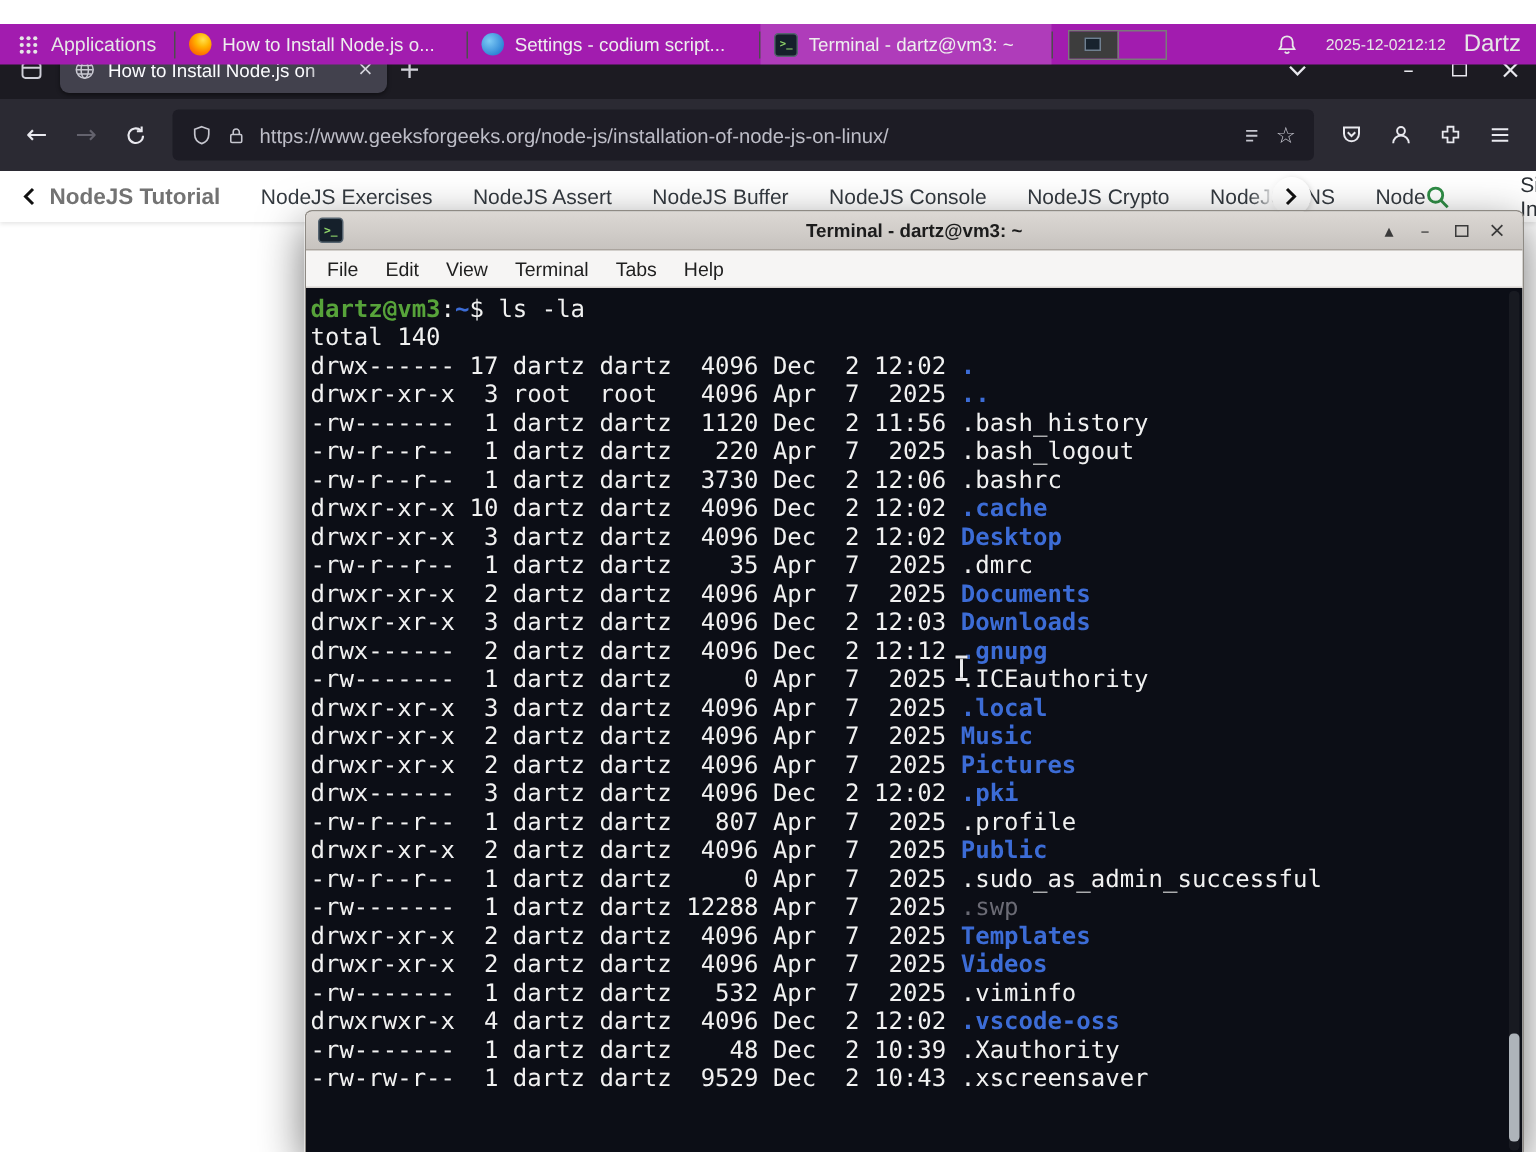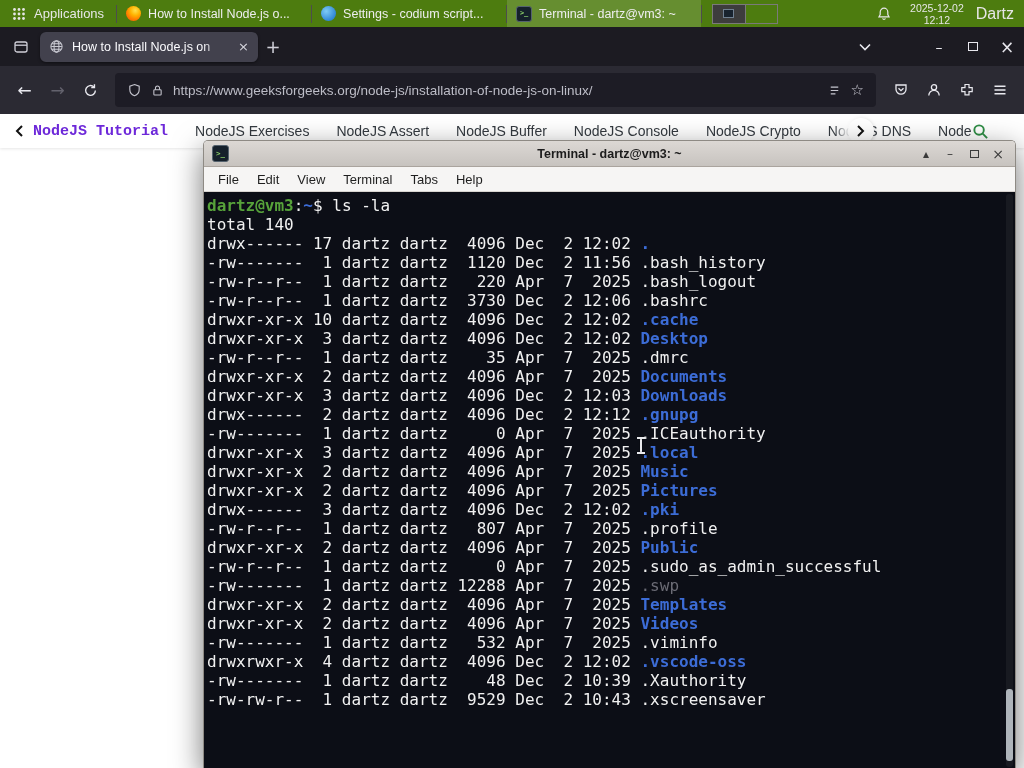--- a/index.html
+++ b/index.html
@@ -2,22 +2,22 @@
 <html style="--term-bg: #0c0e16; --term-fg: #f1f1f1; --dir: #3c6cd6; --prompt: #57a33a; --dim: #6b6b75;"><head>
 <meta charset="utf-8">
 <style>
   * { margin:0; padding:0; box-sizing:border-box; }
   html,body { width:1024px; height:768px; overflow:hidden; background:#fff;
               font-family:"Liberation Sans", sans-serif; }
   #stage { position:relative; width:1024px; height:768px; }
   .glyph { font-family:"DejaVu Sans", sans-serif; }
 
   
-  #panel { position:absolute; left:0; top:0; width:1024px; height:27px;
-           background:#4d7c0f; display:flex; align-items:center; color:#e6e6e6; z-index:40; }
+  #panel { position:absolute; left:0; top:16px; width:1024px; height:27px;
+           background:#a21caf; display:flex; align-items:center; color:#e6e6e6; z-index:40; }
   #app-menu { display:flex; align-items:center; gap:8px; padding:0 12px; height:100%; font-size:13px; }
   .panel-sep { width:1px; height:18px; background:#4d4d4d; }
   .task { display:flex; align-items:center; gap:7px; width:194px; height:100%;
           padding:0 9px; font-size:12.5px; color:#eeeeee; }
   .task .t-title { flex:1; white-space:nowrap; overflow:hidden; }
   .task.active { background:rgba(255,255,255,.14); }
   .ff-ico { width:15px; height:15px; border-radius:50%; flex:0 0 auto;
             background:radial-gradient(circle at 62% 30%, #ffe14d 0%, #ffb300 35%, #ff7a00 65%, #e35305 100%); }
   .codium-ico { width:15px; height:15px; border-radius:50%; flex:0 0 auto;
             background:radial-gradient(circle at 35% 35%, #7ecbf5, #2f86d6 72%); }
@@ -26,21 +26,21 @@
             border-radius:3px; color:#8fd46a; flex:0 0 auto;
             font:bold 7px/1 "DejaVu Sans Mono", monospace; }
   #pager { display:flex; margin:0 10px; border:1px solid #7a7a7a; }
   .ws { width:32px; height:18px; position:relative; }
   .ws + .ws { border-left:1px solid #7a7a7a; }
   .ws.active { background:#3d3d3d; }
   .ws .mini { position:absolute; left:10px; top:4px; width:11px; height:9px;
               background:#18232e; border:1px solid #708090; }
   #panel-right { margin-left:auto; display:flex; align-items:center; }
   #bell { color:#e8e8e8; display:flex; align-items:center; padding:0 10px; }
-  #clock { display:flex; flex-direction:column; align-items:center; justify-content:center;
+  #clock { display:flex; flex-direction:row; align-items:center; justify-content:center;
            font-size:10.5px; line-height:12px; padding:0 8px; }
   #panel-user { font-size:16px; padding:0 10px 0 4px; }
 
   
   #tabbar { position:absolute; left:0; top:27px; width:1024px; height:39px;
             background:#1c1b22; display:flex; align-items:center; z-index:10; }
   .tb-btn { width:30px; height:28px; display:flex; align-items:center; justify-content:center;
             color:#cfcfd8; font-size:15px; border-radius:4px; flex:0 0 auto; }
   #tab-active { display:flex; align-items:center; gap:8px; width:218px; height:30px;
                 background:#42414d; border-radius:6px; margin-left:4px; padding:0 9px;
@@ -61,21 +61,21 @@
              color:#e9e9ef; font-size:17px; border-radius:4px; flex:0 0 auto; }
   .nav-btn.disabled { color:#63626d; }
   #urlbar { flex:1; height:34px; background:#1d1c25; border-radius:4px; display:flex;
             align-items:center; gap:9px; padding:0 12px; margin:0 8px; color:#c6c6cf; }
   #url-text { flex:1; font-size:13.5px; color:#bdbdc7; white-space:nowrap; overflow:hidden; }
 
   
   #gfgnav { position:absolute; left:0; top:114px; width:1024px; height:34px; background:#fff;
             display:flex; align-items:center; padding:0 14px; color:#2b3035;
             box-shadow:0 1px 3px rgba(0,0,0,.10); z-index:5; }
-  #gfg-title { font-weight:bold; font-size:15px; color:#6d28d9; margin-left:9px; white-space:nowrap;font-family:Liberation Mono, monospace; }
+  #gfg-title { font-weight:bold; font-size:15px; color:#737373; margin-left:9px; white-space:nowrap; }
   .gfg-link { font-size:14px; color:#343a40; margin-left:27px; white-space:nowrap; }
   #gfg-right { margin-left:auto; display:flex; align-items:center; gap:46px; padding-right:34px; }
   #gfg-chev-right { position:absolute; right:150px; top:4px; width:26px; height:26px;
             background:#fff; border-radius:50%; display:flex; align-items:center; justify-content:center;
             box-shadow:-8px 0 10px rgba(255,255,255,.95), 0 1px 4px rgba(0,0,0,.2); }
   #signin { font-size:14px; font-weight:500; color:#2b3035; }
   #page-bg { position:absolute; left:0; top:148px; width:1024px; height:620px; background:#ffffff; }
 
   
   #terminal { position:absolute; left:203px; top:140px; width:813px; height:628px;
@@ -324,20 +324,21 @@
       <span class="menu-item">Terminal</span>
       <span class="menu-item">Tabs</span>
       <span class="menu-item">Help</span>
     </div>
 
     <div id="term-body">
       <div class="tline"><span class="prompt-user">dartz@vm3</span><span>:</span><span class="prompt-path">~</span><span>$ </span><span>ls -la</span></div>
       <div class="tline">total 140</div>
       <div id="term-lines">
           <div class="tline"><span>drwx------ 17 dartz dartz  4096 Dec  2 12:02 </span><span class="fn-dir">.</span></div>
+          <div class="tline"><span>drwxr-xr-x  3 root  root   4096 Apr  7  2025 </span><span class="fn-dir">..</span></div>
           <div class="tline"><span>-rw-------  1 dartz dartz  1120 Dec  2 11:56 </span><span class="fn-file">.bash_history</span></div>
           <div class="tline"><span>-rw-r--r--  1 dartz dartz   220 Apr  7  2025 </span><span class="fn-file">.bash_logout</span></div>
           <div class="tline"><span>-rw-r--r--  1 dartz dartz  3730 Dec  2 12:06 </span><span class="fn-file">.bashrc</span></div>
           <div class="tline"><span>drwxr-xr-x 10 dartz dartz  4096 Dec  2 12:02 </span><span class="fn-dir">.cache</span></div>
           <div class="tline"><span>drwxr-xr-x  3 dartz dartz  4096 Dec  2 12:02 </span><span class="fn-dir">Desktop</span></div>
           <div class="tline"><span>-rw-r--r--  1 dartz dartz    35 Apr  7  2025 </span><span class="fn-file">.dmrc</span></div>
           <div class="tline"><span>drwxr-xr-x  2 dartz dartz  4096 Apr  7  2025 </span><span class="fn-dir">Documents</span></div>
           <div class="tline"><span>drwxr-xr-x  3 dartz dartz  4096 Dec  2 12:03 </span><span class="fn-dir">Downloads</span></div>
           <div class="tline"><span>drwx------  2 dartz dartz  4096 Dec  2 12:12 </span><span class="fn-dir">.gnupg</span></div>
           <div class="tline"><span>-rw-------  1 dartz dartz     0 Apr  7  2025 </span><span class="fn-file">.ICEauthority</span></div>

